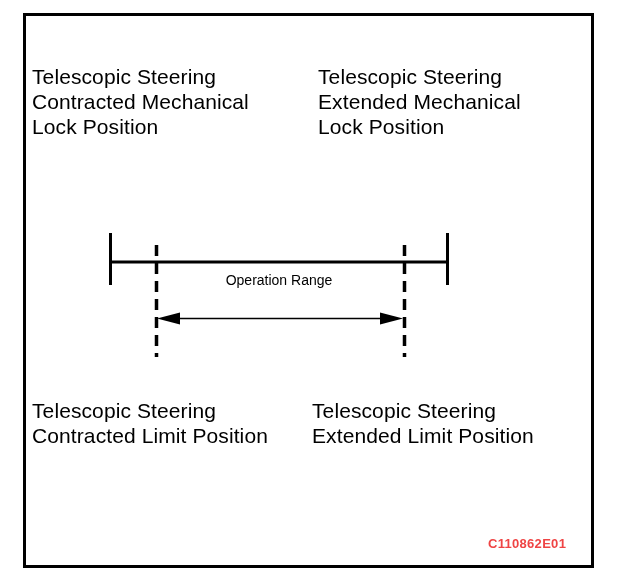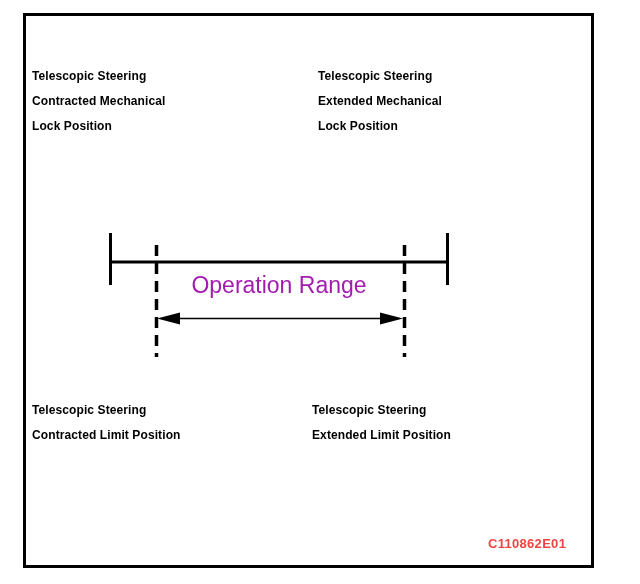--- a/index.html
+++ b/index.html
@@ -29,42 +29,42 @@
     top: 13px;
     width: 571px;
     height: 555px;
     border: 3px solid #000000;
     box-sizing: border-box;
   }
 
   
   .label {
     position: absolute;
-    font-size: 12px;
+    font-size: 21px;
     line-height: 25px;
-    font-weight: 700;
+    font-weight: 400;
     color: #000000;
     white-space: pre;
     letter-spacing: 0.1px;
   }
 
   #label-top-left    { left: 32px;  top: 64px; }
   #label-top-right   { left: 318px; top: 64px; }
   #label-bottom-left { left: 32px;  top: 398px; }
   #label-bottom-right{ left: 312px; top: 398px; }
 
   #operation-range-label {
     position: absolute;
     left: 109px;
     top: 272px;
     width: 340px;
     text-align: center;
-    font-size: 23px;
+    font-size: 14px;
     font-weight: 500;
-    color: #a21caf;
+    color: #000000;
     white-space: pre;
   }
 
   #reference-code {
     position: absolute;
     left: 488px;
     top: 536px;
     font-size: 13px;
     font-weight: 600;
     color: #ef4444;

